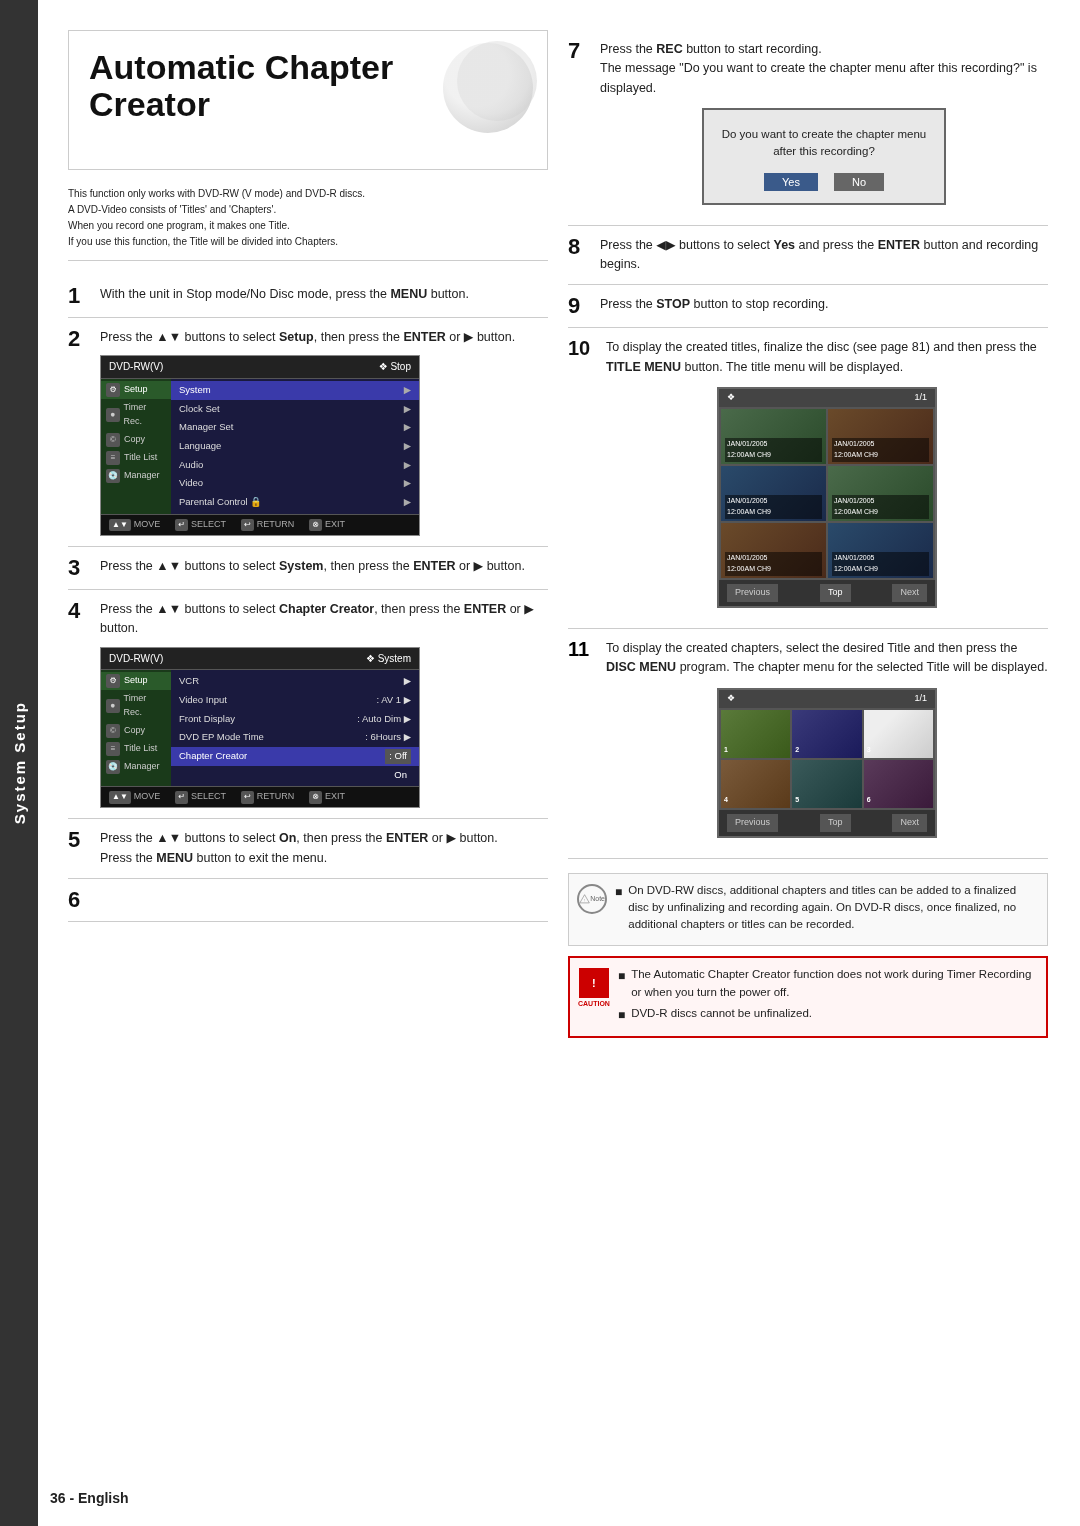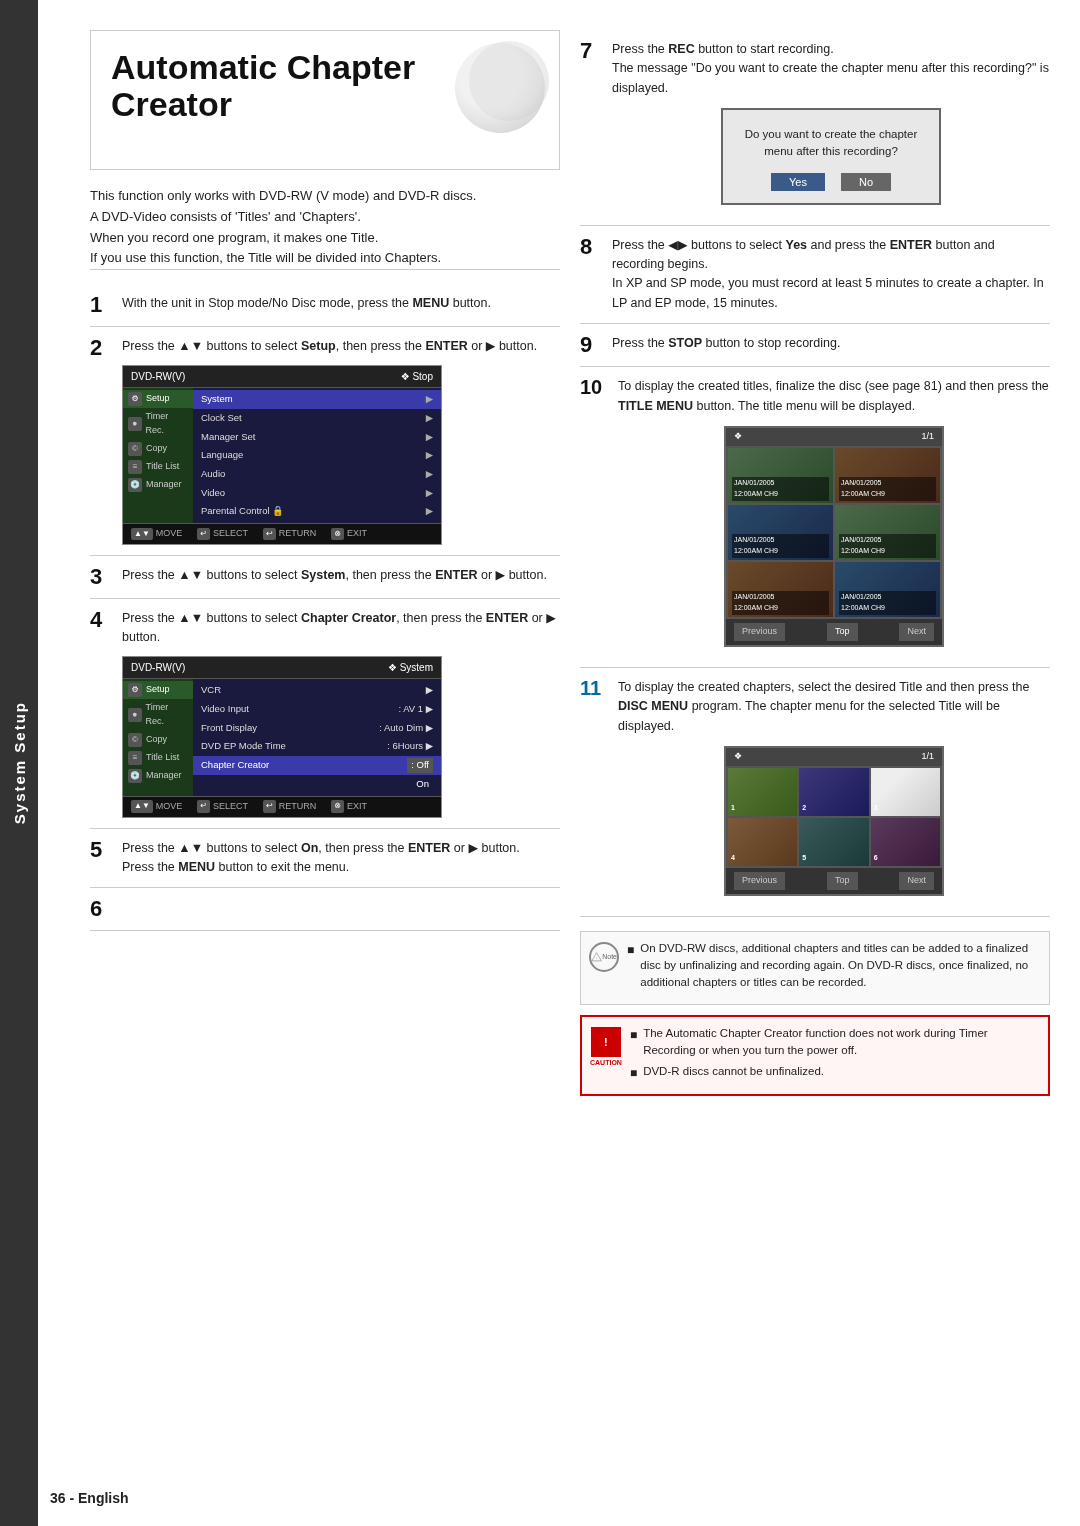--- a/index.html
+++ b/index.html
@@ -36,21 +36,20 @@
       transform: rotate(180deg);
       letter-spacing: 2px;
     }
 
     
     .main-content {
       flex: 1;
       padding: 30px 30px 30px 30px;
       display: flex;
       gap: 20px;
-      margin-left: 22px;
     }
 
     .left-column {
       flex: 1;
       max-width: 480px;
     }
 
     .right-column {
       flex: 1;
       max-width: 480px;
@@ -79,24 +78,25 @@
     .page-title {
       font-size: 34px;
       font-weight: 900;
       line-height: 1.1;
       color: #111;
       font-family: Arial Black, Arial, sans-serif;
     }
 
     
     .intro-text {
-      font-size: 13px;
+      font-size: 10px;
       line-height: 1.6;
       margin-bottom: 14px;
       border-bottom: 1px solid #ccc;
+      padding-bottom: 10px;
     }
 
     
     .step {
       display: flex;
       gap: 10px;
       margin-bottom: 0;
       padding: 10px 0;
       border-bottom: 1px solid #ccc;
       align-items: flex-start;
@@ -248,21 +248,21 @@
     .right-step-content {
       flex: 1;
       font-size: 12.5px;
       line-height: 1.55;
     }
 
     
     .dialog-box {
       border: 2px solid #666;
       background: #e8e8e8;
-      width: 220px;
+      width: 244px;
       margin: 10px auto;
       padding: 16px 12px 12px;
       text-align: center;
       font-size: 11.5px;
     }
     .dialog-buttons {
       display: flex;
       gap: 16px;
       justify-content: center;
       margin-top: 12px;
@@ -694,21 +694,20 @@
               <button class="dialog-btn">No</button>
             </div>
           </div>
         </div>
       </div>
 
       <div class="right-step">
         <div class="right-step-number">8</div>
         <div class="right-step-content">
           <span>Press the ◀▶ buttons to select </span><b>Yes</b><span> and press the </span><b>ENTER</b><span> button and recording begins.</span><br>
-          <span>In XP and SP mode, you must record at least 5 minutes to create a chapter. In LP and EP mode, 15 minutes.</span>
         </div>
       </div>
 
       <div class="right-step">
         <div class="right-step-number">9</div>
         <div class="right-step-content">
           <span>Press the </span><b>STOP</b><span> button to stop recording.</span>
         </div>
       </div>
 
@@ -751,21 +750,21 @@
             <div class="title-grid-footer">
               <span class="title-grid-footer-btn">Previous</span>
               <span class="title-grid-footer-btn active">Top</span>
               <span class="title-grid-footer-btn">Next</span>
             </div>
           </div>
         </div>
       </div>
 
       <div class="right-step">
-        <div class="right-step-number" style="font-size:20px;font-weight:900;color:#0369a1;min-width:28px;line-height:1;font-family:Arial Black,Arial,sans-serif;">11</div>
+        <div class="right-step-number" style="font-size:20px;font-weight:900;color:#000000;min-width:28px;line-height:1;font-family:Arial Black,Arial,sans-serif;">11</div>
         <div class="right-step-content">
           <span>To display the created chapters, select the desired Title and then press the </span><b>DISC MENU</b><span> program. The chapter menu for the selected Title will be displayed.</span>
           
           <div class="chapter-grid-box">
             <div class="chapter-grid-header">
               <span>❖</span>
               <span>1/1</span>
             </div>
             <div class="chapter-grid">
               <div class="chapter-cell">

